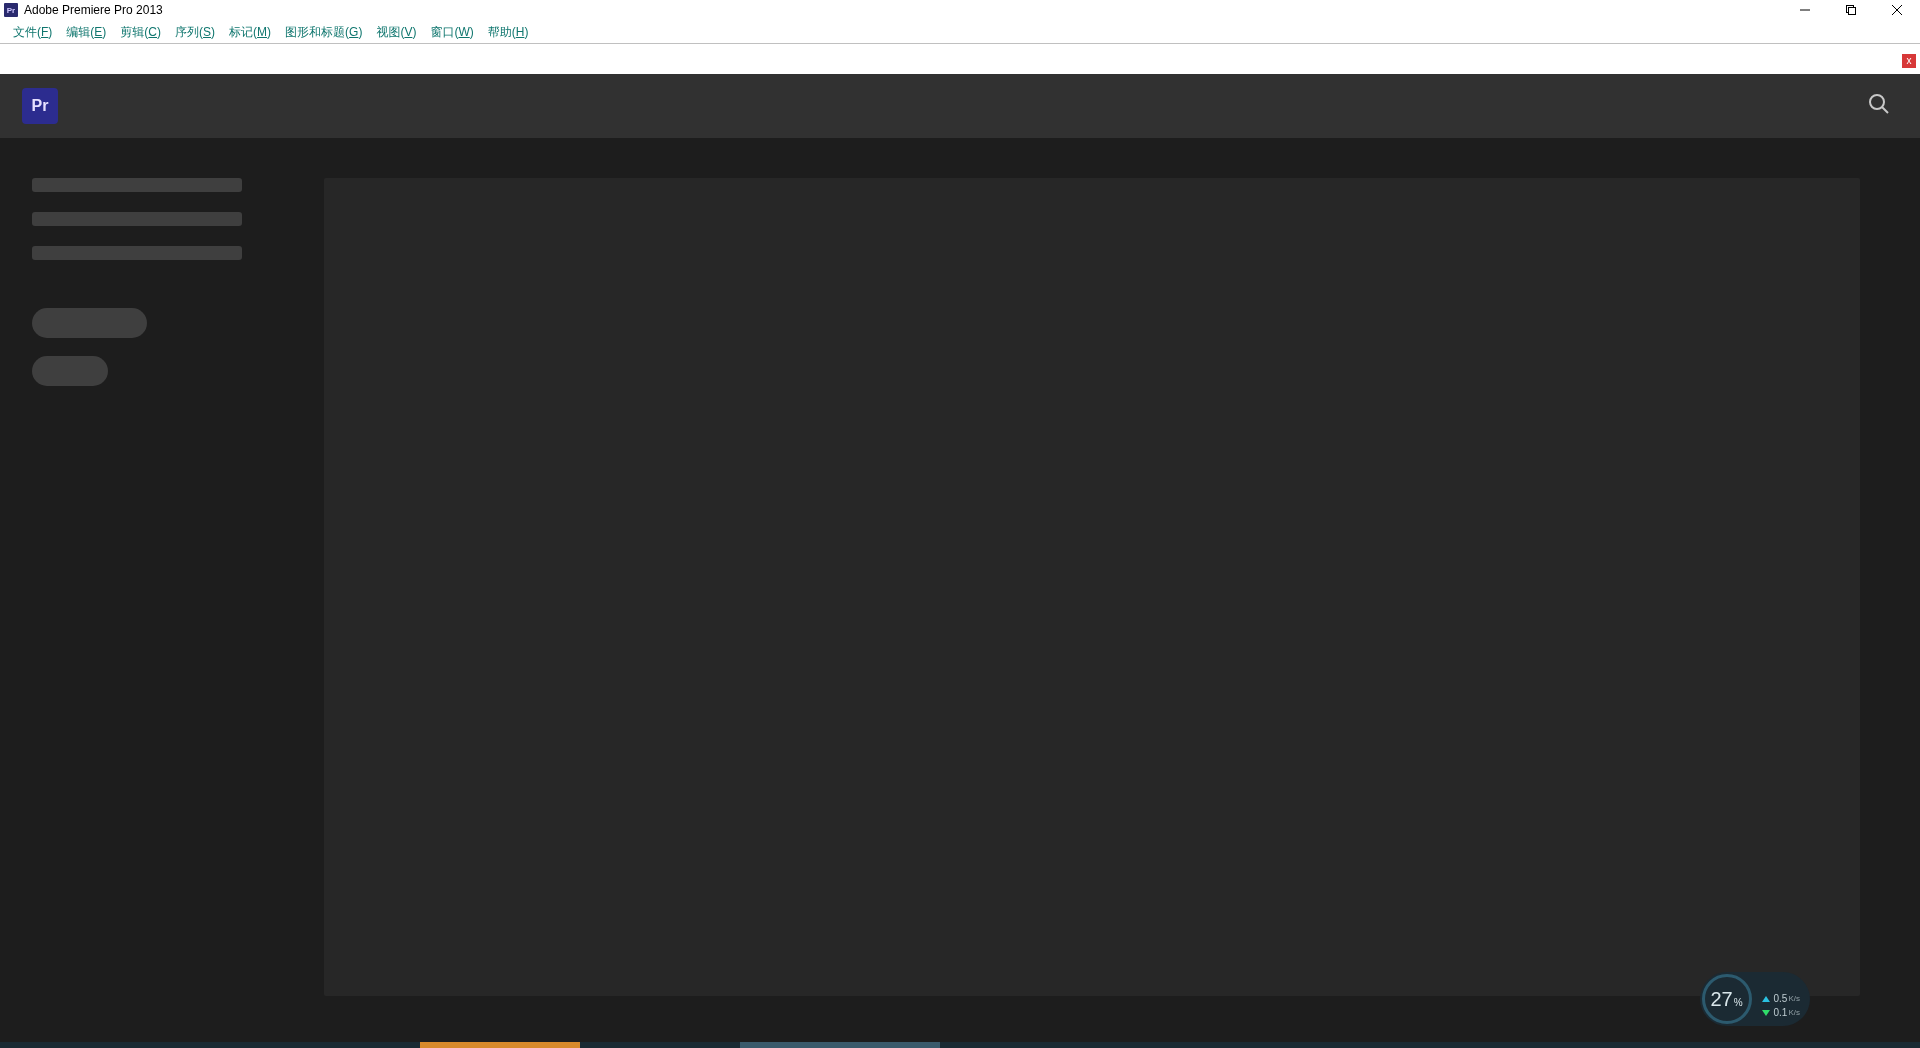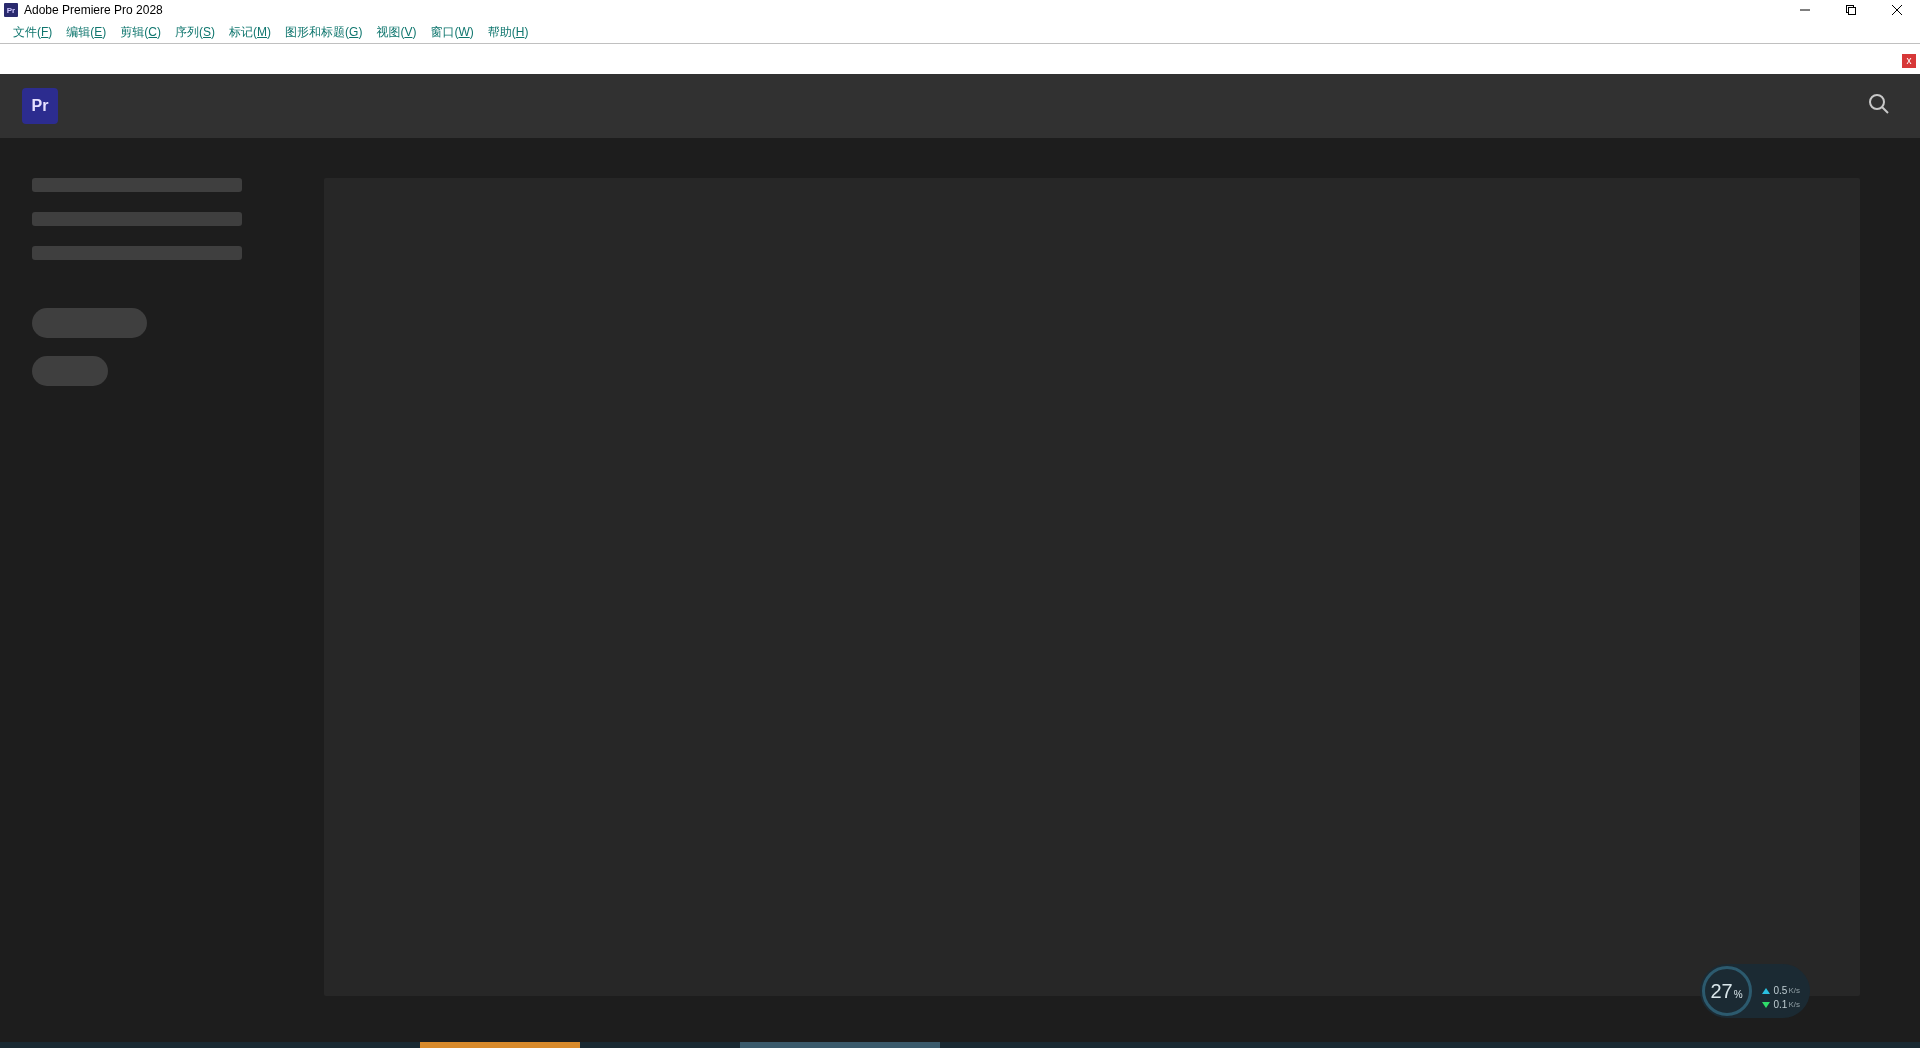--- a/index.html
+++ b/index.html
@@ -155,21 +155,21 @@
     left: 6px;
     bottom: 1px;
     font-size: 7px;
     color: #6a6a6a;
   }
 
   
   .net-widget {
     position: absolute;
     right: 110px;
-    bottom: 30px;
+    bottom: 22px;
     display: flex;
     align-items: center;
     background: #1b2a33;
     border-radius: 30px;
     padding: 2px 10px 2px 2px;
   }
   .net-circle {
     width: 50px;
     height: 50px;
     border-radius: 50%;
@@ -216,21 +216,21 @@
   .seg-orange { left: 420px; width: 160px; background: #d88a2b; }
   .seg-blue { left: 740px; width: 200px; background: #3a5a6b; }
 </style>
 </head>
 <body>
 
 <div class="titlebar">
   <div class="app-ico">
     <span>Pr</span>
   </div>
-  <div class="title">Adobe Premiere Pro 2028</div>
+  <div class="title">Adobe Premiere Pro 2013</div>
   <div class="win-controls">
     <div class="win-btn">
       <svg width="12" height="12">
           <line x1="1" y1="6" x2="11" y2="6"></line>
         </svg>
     </div>
     <div class="win-btn">
       <svg width="12" height="12">
           <rect x="1.5" y="1.5" width="7" height="7"></rect>
           <rect x="3.5" y="3.5" width="7" height="7" fill="#fff"></rect>

